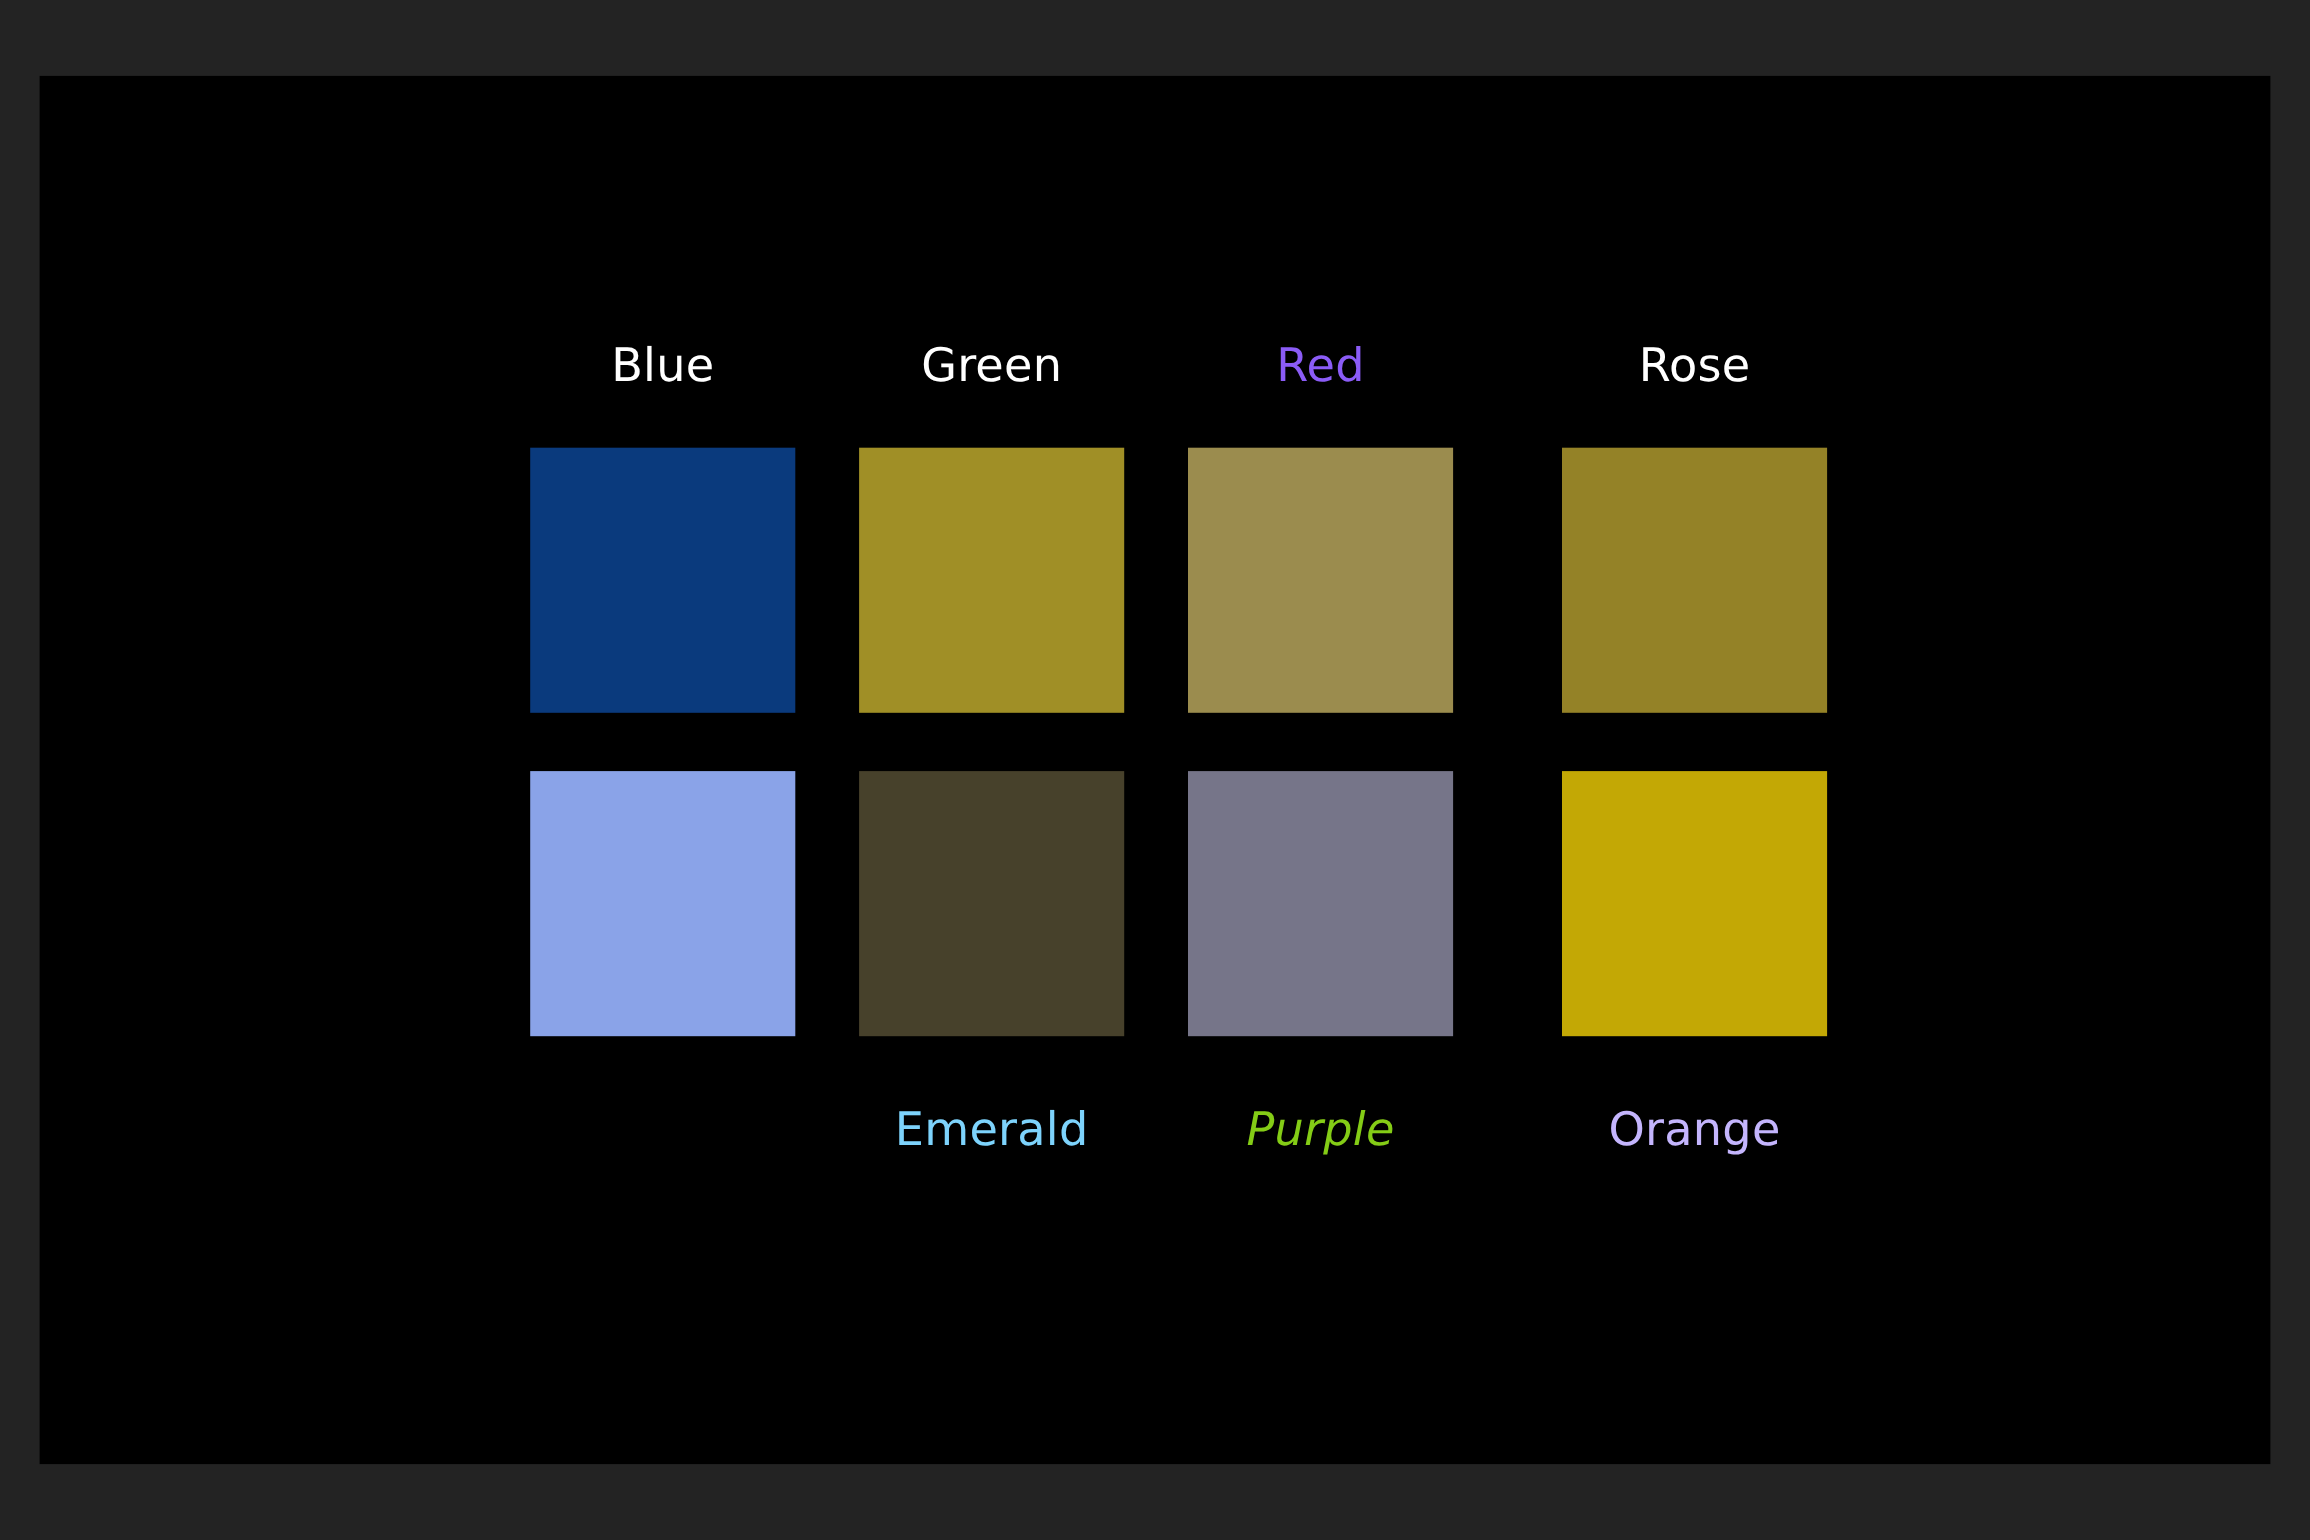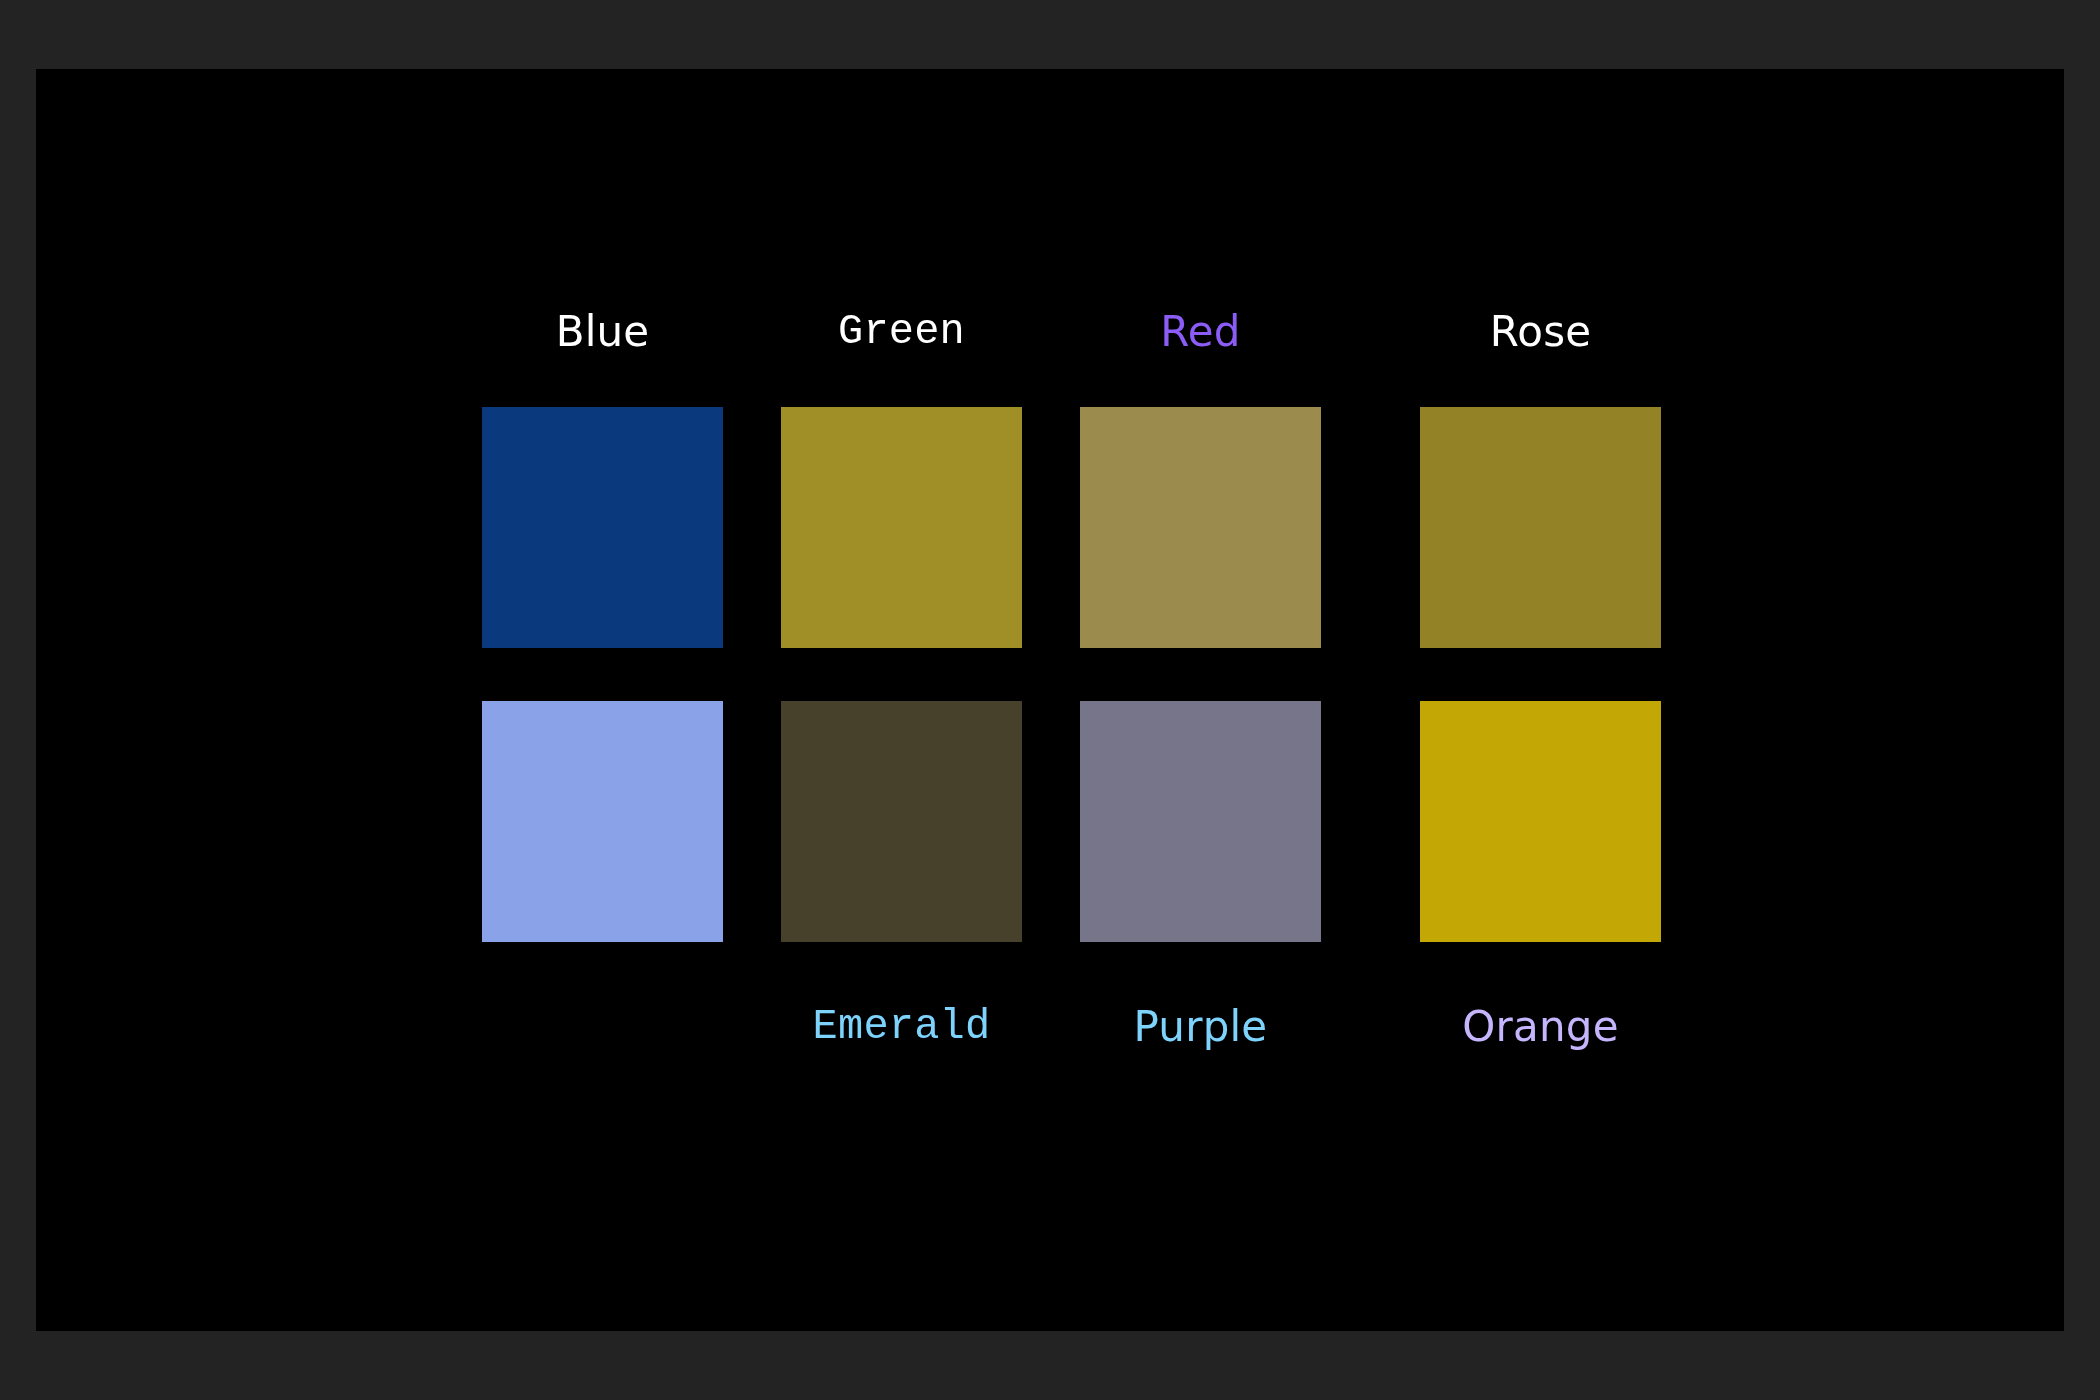--- a/index.html
+++ b/index.html
@@ -44,21 +44,21 @@
     height: 830px;
   }
 
   .swatch-column {
     position: absolute;
     top: 0;
     width: 241px;
     height: 830px;
   }
   .swatch-column.col-0 { left: 0px;   }
-  .swatch-column.col-1 { left: 299px; font-family: Liberation Mono, monospace; }
+  .swatch-column.col-1 { left: 299px; }
   .swatch-column.col-2 { left: 598px; }
   .swatch-column.col-3 { left: 897px; margin-left: 41px; }
 
   .swatch-label {
     position: absolute;
     left: -40px;
     width: 321px;
     text-align: center;
     color: #ffffff;
     font-size: 42px;
@@ -106,21 +106,21 @@
         <div class="swatch-label label-top" style="color: rgb(255, 255, 255);">Green</div>
         <div class="swatch-box row-top" style="background-color: rgb(160, 143, 38);"></div>
         <div class="swatch-box row-bottom" style="background-color: rgb(71, 65, 43);"></div>
         <div class="swatch-label label-bottom" style="color: #7dd3fc;">Emerald</div>
       </div>
 
       <div class="swatch-column col-2">
         <div class="swatch-label label-top" style="color: #8b5cf6;">Red</div>
         <div class="swatch-box row-top" style="background-color: rgb(155, 140, 78);"></div>
         <div class="swatch-box row-bottom" style="background-color: rgb(118, 117, 137);"></div>
-        <div class="swatch-label label-bottom" style="color: #7dd3fc;">Purple</div>
+        <div class="swatch-label label-bottom" style="color: #84cc16; font-style: italic;">Purple</div>
       </div>
 
       <div class="swatch-column col-3">
         <div class="swatch-label label-top" style="color: rgb(255, 255, 255);">Rose</div>
         <div class="swatch-box row-top" style="background-color: rgb(148, 130, 39);"></div>
         <div class="swatch-box row-bottom" style="background-color: rgb(195, 168, 5);"></div>
         <div class="swatch-label label-bottom" style="color: #c4b5fd;">Orange</div>
       </div>
 
     </div>

